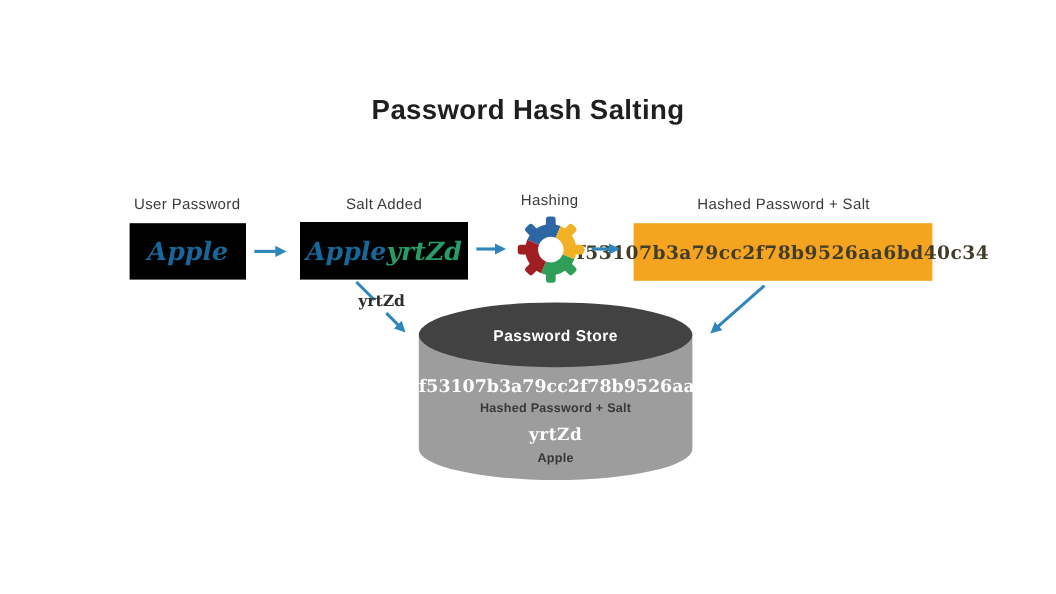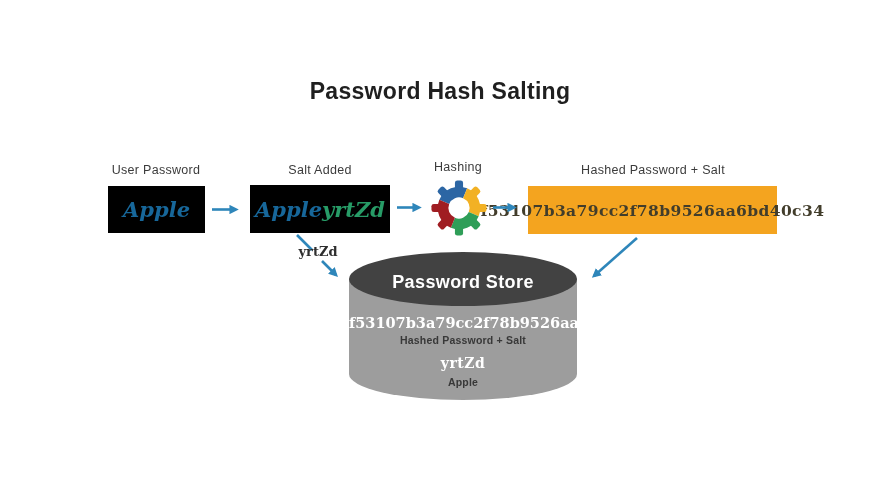--- a/index.html
+++ b/index.html
@@ -30,21 +30,21 @@
   .box-salted .salt{color:#279c67;}
   .box-hash{
     left:528px;top:186px;width:249px;height:48px;background:#f4a41f;
     font-size:15.5px;color:#423d2b;letter-spacing:.4px;
   }
   .gear{position:absolute;left:430px;top:179px;width:58px;height:58px;}
   .layer{position:absolute;left:0;top:0;width:880px;height:495px;pointer-events:none;}
   .store-text{
     position:absolute;left:349px;width:228px;text-align:center;z-index:3;
   }
-  .store-title{top:272px;font-size:18px;font-weight:bold;color:#ffffff;letter-spacing:.4px;}
+  .store-title{top:272px;font-size:13px;font-weight:bold;color:#ffffff;letter-spacing:.4px;}
   .store-hash{top:314px;font-family:"DejaVu Serif", serif;font-size:14.5px;font-weight:bold;color:#ffffff;}
   .store-cap{font-size:10.5px;font-weight:600;color:#383838;letter-spacing:.2px;}
   .cap-hash{top:334px;}
   .store-salt{top:355px;font-family:"DejaVu Serif", serif;font-size:14px;font-weight:bold;color:#ffffff;letter-spacing:.5px;}
   .cap-salt{top:376px;}
   .salt-note{
     position:absolute;left:295px;top:244px;width:46px;text-align:center;
     font-family:"DejaVu Serif", serif;font-size:13px;font-weight:bold;color:#2e2e2e;z-index:4;
   }
 </style>

